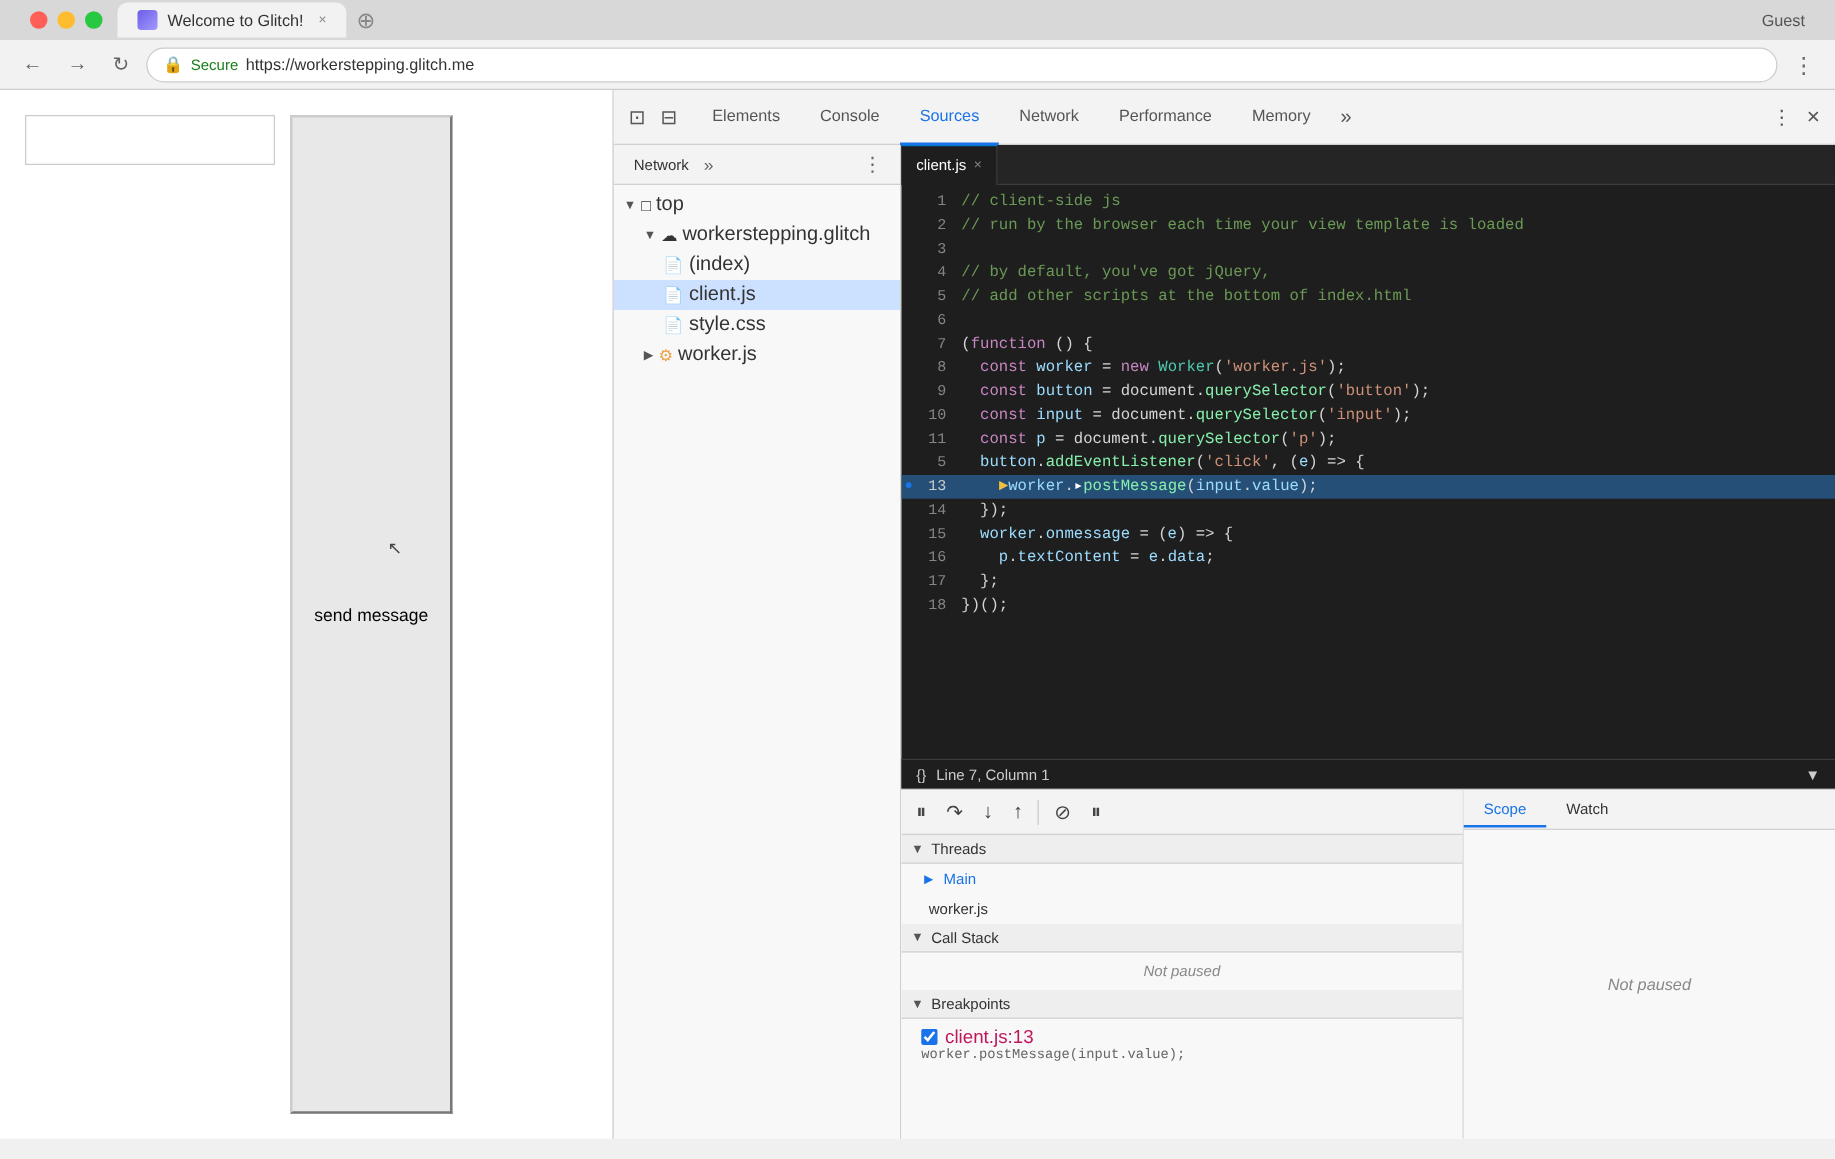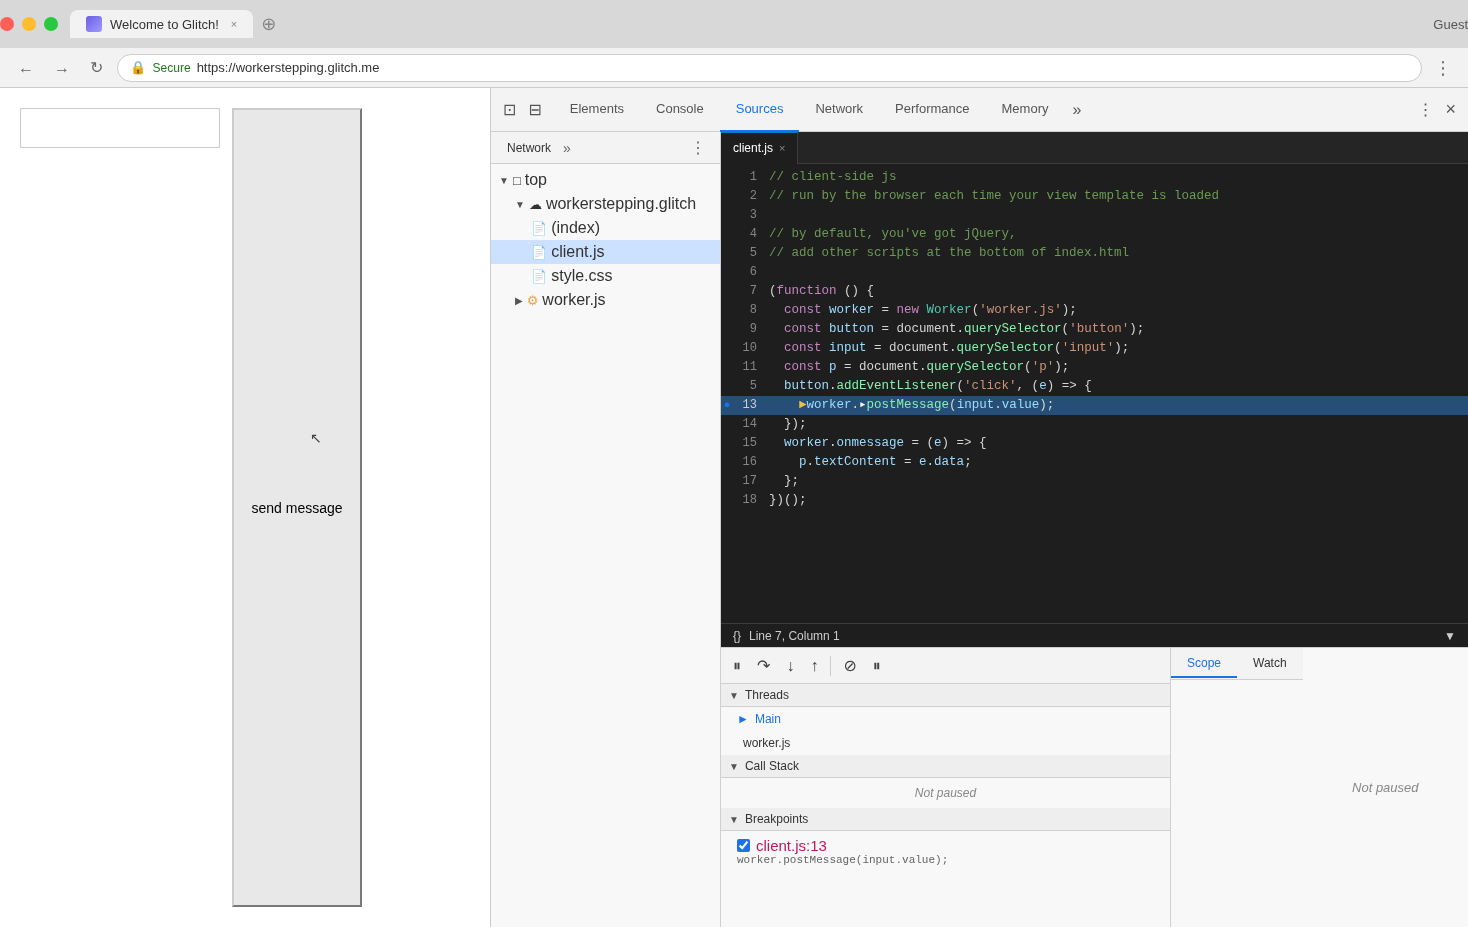--- a/index.html
+++ b/index.html
@@ -1,20 +1,20 @@
 <!DOCTYPE html>
 <html><head>
   <meta charset="utf-8">
   <style>
     * { box-sizing: border-box; margin: 0; padding: 0; }
     body { font-family: -apple-system, BlinkMacSystemFont, 'Helvetica Neue', sans-serif; background: #f0f0f0; width: 1468px; height: 927px; overflow: hidden; }
 
     
     .browser-chrome { background: #e8e8e8; width: 100%; }
-    .title-bar { display: flex; align-items: center; padding: 8px 0; background: #d8d8d8; height: 48px; }
+    .title-bar { display: flex; align-items: center; padding: 8px 24px; background: #d8d8d8; height: 32px; }
     .traffic-lights { display: flex; gap: 8px; margin-right: 12px; }
     .traffic-light { width: 14px; height: 14px; border-radius: 50%; }
     .tl-red { background: #ff5f57; }
     .tl-yellow { background: #febc2e; }
     .tl-green { background: #28c840; }
     .tab-bar { display: flex; align-items: center; }
     .tab { display: flex; align-items: center; gap: 8px; background: #f2f2f2; padding: 6px 16px; border-radius: 8px 8px 0 0; font-size: 13px; color: #333; max-width: 240px; }
     .tab-favicon { width: 16px; height: 16px; background: linear-gradient(135deg, #6c5ce7, #a29bfe); border-radius: 3px; }
     .tab-close { color: #888; font-size: 11px; cursor: pointer; margin-left: 4px; }
     .new-tab-btn { margin-left: 4px; color: #888; font-size: 18px; cursor: pointer; padding: 4px; }
@@ -101,21 +101,21 @@
     .debug-section-title { font-size: 12px; font-weight: 500; }
     .debug-item { display: flex; align-items: center; padding: 5px 16px; font-size: 12px; color: #333; cursor: pointer; }
     .debug-item.active-thread { color: #1a73e8; }
     .debug-item-icon { margin-right: 6px; font-size: 12px; }
     .not-paused { color: #888; font-style: italic; font-size: 12px; padding: 8px 16px; text-align: center; }
     .breakpoint-item { padding: 6px 16px; }
     .bp-checkbox { margin-right: 6px; accent-color: #1a73e8; }
     .bp-label { font-size: 15px; color: #be185d; }
     .bp-code { font-size: 11px; color: #666; font-family: 'Courier New', monospace; }
 
-    .debug-right { flex: 1; display: flex; flex-direction: row; background: #f8f8f8; }
+    .debug-right { flex: 1; display: flex; flex-direction: column; background: #f8f8f8; }
     .debug-right-tabs { display: flex; align-items: center; border-bottom: 1px solid #d0d0d0; background: #f3f3f3; height: 32px; }
     .debug-right-tab { padding: 6px 16px; font-size: 12px; color: #333; cursor: pointer; border-bottom: 2px solid transparent; }
     .debug-right-tab.active { color: #1a73e8; border-bottom: 2px solid #1a73e8; }
     .debug-right-content { flex: 1; display: flex; align-items: center; justify-content: center; }
     .not-paused-right { color: #888; font-style: italic; font-size: 13px; }
   </style>
 </head>
 <body>
 
 <div class="browser-chrome">

